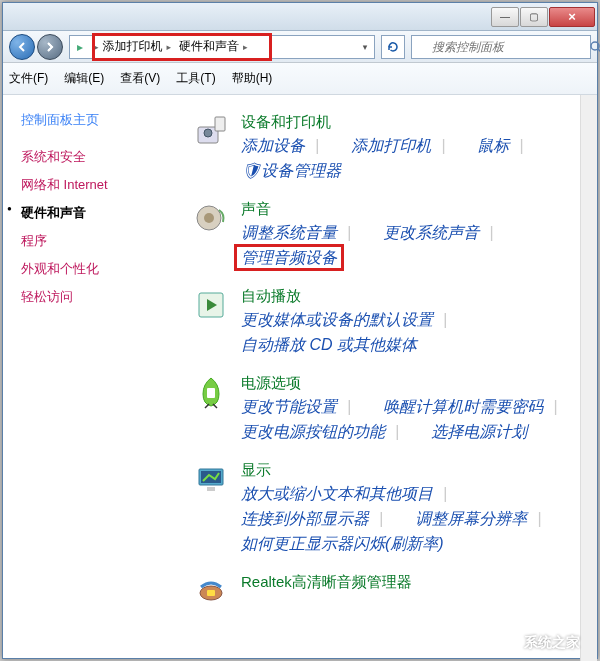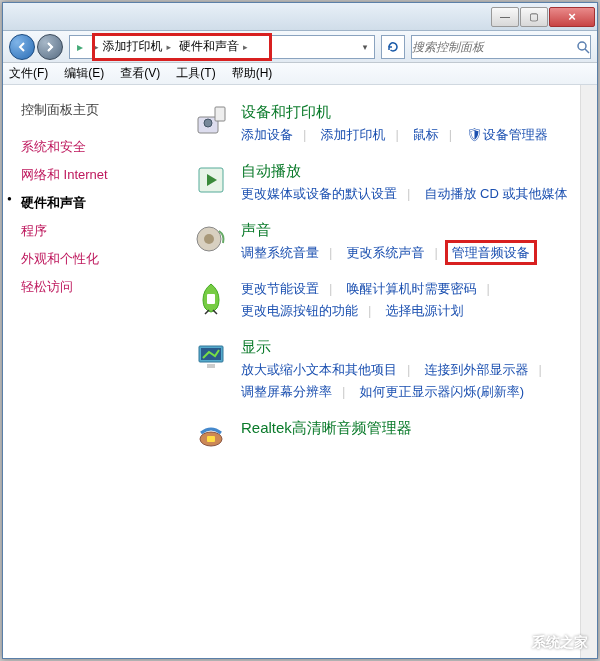--- a/index.html
+++ b/index.html
@@ -13,41 +13,41 @@
     .nav-arrows { display:flex; gap:2px; }
     .nav-arrow { width: 26px; height: 26px; border-radius: 50%; background: radial-gradient(circle at 30% 30%,#7fb4e8,#2b6db5); display:flex; align-items:center; justify-content:center; color:#fff; font-size:14px; border:1px solid #1a4a80;}
     .nav-arrow.fwd { filter: grayscale(0.7) brightness(1.05); }
     .addr-wrap { flex:1; height:24px; border:1px solid #8aa3bf; background:#fff; display:flex; align-items:center; font-size:12px; position:relative;}
     .addr-hl { position:absolute; left:22px; top:-3px; width:180px; height:28px; border:3px solid #d82020; pointer-events:none; }
     .addr-icon { width:20px; display:flex; justify-content:center; color:#4a7; font-size:12px;}
     .crumb { padding: 0 4px; display:flex; align-items:center; gap:4px; color:#000;}
     .crumb .chev { color:#666; font-size:9px;}
     .addr-drop { width:18px; display:flex; justify-content:center; color:#555; font-size:9px;}
     .refresh { width:24px; height:24px; border:1px solid #8aa3bf; background:#fff; display:flex; align-items:center;justify-content:center; color:#1a5aa8; font-size:13px;}
-    .search { width:180px; height:24px; border:1px solid #8aa3bf; background:#fff; display:flex; align-items:center; padding:0 0;}
+    .search { width:180px; height:24px; border:1px solid #8aa3bf; background:#fff; display:flex; align-items:center; padding:0 20px;}
     .search input { flex:1; border:none; outline:none; font-size:12px; color:#888; font-style:italic;}
     .search .sicon { color:#5a7fb0; font-size:13px;}
-    .menubar { height:22px; background: linear-gradient(to bottom,#f8fbfe,#eef3f8); border-bottom:1px solid #d0d8e0; display:flex; align-items:center; padding:0 6px; gap:16px; font-size:12px;}
+    .menubar { height:32px; background: linear-gradient(to bottom,#f8fbfe,#eef3f8); border-bottom:1px solid #d0d8e0; display:flex; align-items:center; padding:0 6px; gap:16px; font-size:12px;}
     .content { display:flex; height: calc(100% - 82px); }
     .sidebar { width:180px; padding:16px 0 0 18px; font-size:13px; }
-    .side-title { font-size:13px; color:#404040; margin-bottom:14px;}
+    .side-title { font-size:13px; color:#3b82f6; margin-bottom:14px;}
     .side-item { color:#be185d; padding:5px 0; cursor:pointer;}
     .side-item.active { font-weight:bold; color:#000; position:relative;}
     .side-item.active::before { content:"●"; position:absolute; left:-14px; font-size:8px; color:#000;}
     .main { flex:1; padding:18px 10px; overflow:auto; }
     .cat { display:flex; gap:12px; margin-bottom:18px; }
     .cat-icon { width:36px; height:36px; flex-shrink:0; display:flex; align-items:center; justify-content:center; }
     .cat-body { flex:1; }
     .cat-title { color:#0a7a2a; font-size:15px; margin-bottom:4px; cursor:pointer;}
-    .cat-links { display:flex; flex-wrap:wrap; gap:4px 14px; font-size:13px;}
+    .cat-links { display:flex; flex-wrap:wrap; gap:4px 32px; font-size:16px;font-style:italic;}
     .cat-link { color:#1a4fb0; cursor:pointer; position:relative;}
     .cat-link .sep { color:#ccc; margin-left:10px;}
     .link-hl { border:3px solid #d82020; padding:2px 4px; margin:-5px -7px;}
     .scrollbar { width:17px; background:#f0f0f0; border-left:1px solid #ddd;}
-    .watermark { position:absolute; bottom:8px; right:12px; color:#fff; font-size:14px; font-weight:bold; text-shadow:0 0 3px rgba(0,0,0,0.5); display:flex; align-items:center; gap:12px; opacity:0.9;margin-top:32px;}
+    .watermark { position:absolute; bottom:8px; right:20px; color:#fff; font-size:14px; font-weight:bold; text-shadow:0 0 3px rgba(0,0,0,0.5); display:flex; align-items:center; gap:12px; opacity:0.9;margin-top:32px;}
     .wm-house { width:24px; height:20px; background:#fff; clip-path: polygon(50% 0,100% 45%,85% 45%,85% 100%,15% 100%,15% 45%,0 45%);}
     svg { display:block; }
   </style>
 </head>
 <body>
 
 <div class="window">
   <div class="titlebar">
     <div class="titlebar-btns">
       <div class="tb-btn">—</div>
@@ -136,58 +136,59 @@
               <span class="cat-link">添加设备<span class="sep">|</span></span>
               <span class="cat-link">添加打印机<span class="sep">|</span></span>
               <span class="cat-link">鼠标<span class="sep">|</span></span>
               <span class="cat-link">🛡设备管理器</span>
             </div>
           </div>
         </div>
         <div class="cat">
           <div class="cat-icon">
             <svg width="36" height="36" viewBox="0 0 36 36">
-              <rect x="6" y="6" width="24" height="24" rx="2" fill="#e8f4e8" stroke="#5a9"></rect>
-              <path d="M14 12 L24 18 L14 24 Z" fill="#3a8a3a"></path>
-            </svg>
-          </div>
-          <div class="cat-body">
-            <div class="cat-title">自动播放</div>
-            <div class="cat-links">
-              <span class="cat-link">更改媒体或设备的默认设置<span class="sep">|</span></span>
-              <span class="cat-link">自动播放 CD 或其他媒体</span>
-            </div>
-          </div>
-        </div>
-        <div class="cat">
-          <div class="cat-icon">
-            <svg width="36" height="36" viewBox="0 0 36 36">
               <circle cx="16" cy="18" r="12" fill="#d8d0c0" stroke="#888"></circle>
               <circle cx="16" cy="18" r="5" fill="#a89878"></circle>
               <path d="M26 10 Q32 14 30 22" stroke="#6a6" stroke-width="2" fill="none"></path>
             </svg>
           </div>
           <div class="cat-body">
             <div class="cat-title">声音</div>
             <div class="cat-links">
               <span class="cat-link">调整系统音量<span class="sep">|</span></span>
               <span class="cat-link">更改系统声音<span class="sep">|</span></span>
               <span class="cat-link"><span class="link-hl">管理音频设备</span></span>
             </div>
           </div>
         </div>
         <div class="cat">
           <div class="cat-icon">
             <svg width="36" height="36" viewBox="0 0 36 36">
+              <rect x="6" y="6" width="24" height="24" rx="2" fill="#e8f4e8" stroke="#5a9"></rect>
+              <path d="M14 12 L24 18 L14 24 Z" fill="#3a8a3a"></path>
+            </svg>
+          </div>
+          <div class="cat-body">
+            <div class="cat-title">自动播放</div>
+            <div class="cat-links">
+              <span class="cat-link">更改媒体或设备的默认设置<span class="sep">|</span></span>
+              <span class="cat-link">自动播放 CD 或其他媒体</span>
+            </div>
+          </div>
+        </div>
+        <div class="cat">
+          <div class="cat-icon">
+            <svg width="36" height="36" viewBox="0 0 36 36">
               <path d="M18 4 Q10 10 10 20 Q10 30 18 32 Q26 30 26 20 Q26 10 18 4" fill="#7c4" stroke="#4a2"></path>
               <rect x="14" y="14" width="8" height="10" fill="#fff" rx="1"></rect>
               <path d="M16 30 L12 34 M20 30 L24 34" stroke="#333" stroke-width="1.5"></path>
             </svg>
           </div>
           <div class="cat-body">
+            <div class="cat-title">电源选项</div>
             <div class="cat-links">
               <span class="cat-link">更改节能设置<span class="sep">|</span></span>
               <span class="cat-link">唤醒计算机时需要密码<span class="sep">|</span></span>
               <span class="cat-link">更改电源按钮的功能<span class="sep">|</span></span>
               <span class="cat-link">选择电源计划</span>
             </div>
           </div>
         </div>
         <div class="cat">
           <div class="cat-icon">

